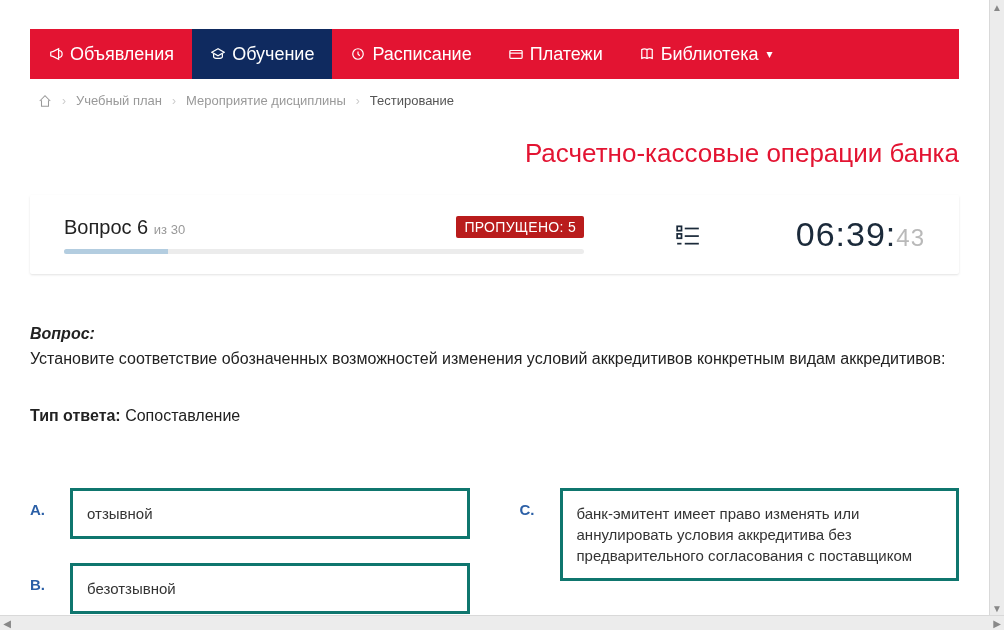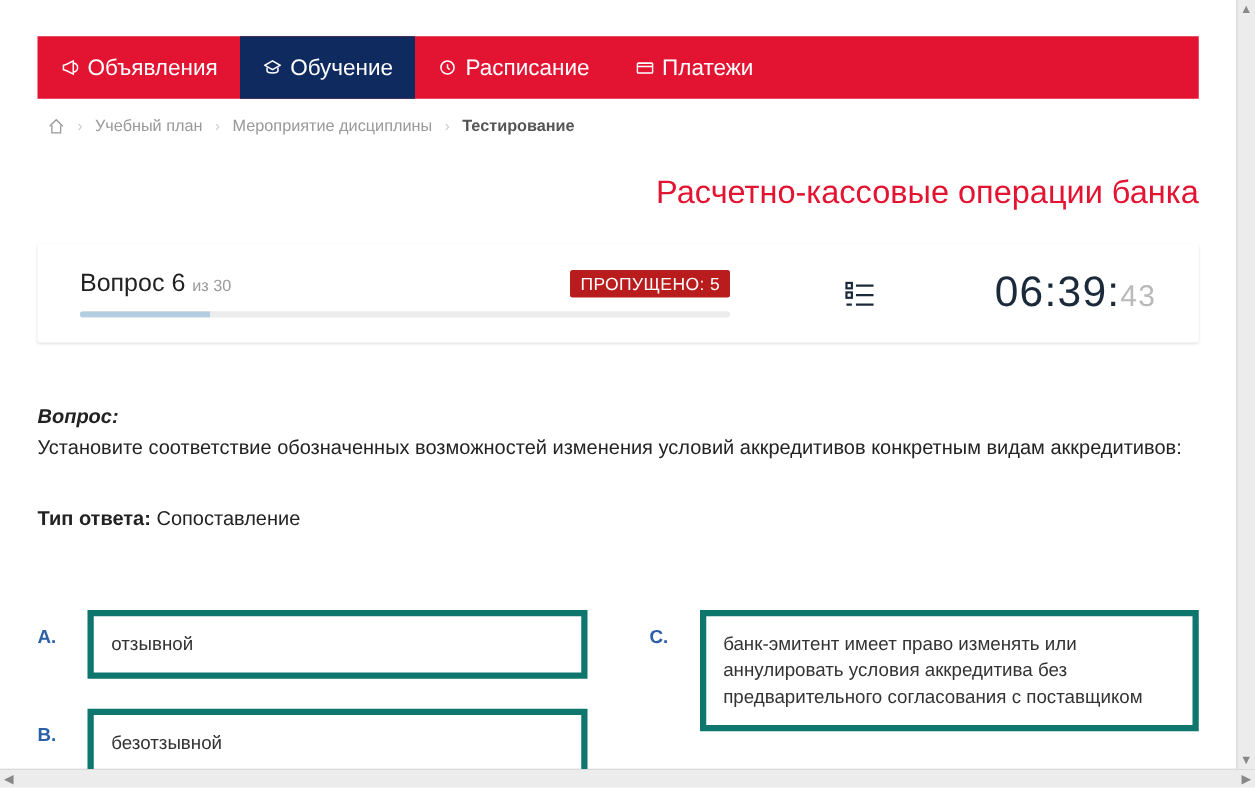--- a/index.html
+++ b/index.html
@@ -17,21 +17,21 @@
   
   .nav { background: #e31432; height: 50px; display: flex; align-items: stretch; color: #fff; font-size: 18px; }
   .nav-item { display: flex; align-items: center; gap: 6px; padding: 0 18px; cursor: pointer; white-space: nowrap; }
   .nav-item.active { background: #0f2a5f; }
   .nav-item .nicon { width: 16px; height: 16px; display: inline-flex; align-items: center; justify-content: center; }
   .nav-item .chev { font-size: 12px; margin-left: 2px; }
 
   
   .crumbs { display: flex; align-items: center; gap: 10px; font-size: 13px; color: #999; padding: 14px 8px 10px; }
   .crumbs a { color: #999; text-decoration: none; }
-  .crumbs .cur { color: #555; font-weight: bold; }
+  .crumbs .cur { color: #555; }
   .crumbs .sep { color: #ccc; font-size: 12px; }
   .home-ico { width: 14px; height: 14px; display: inline-block; }
 
   
   .page-title { text-align: right; color: #e31432; font-size: 26px; font-weight: 400; padding: 20px 0 26px; }
 
   
   .status-card { background: #fff; box-shadow: 0 1px 3px rgba(0,0,0,0.08), 0 1px 2px rgba(0,0,0,0.05); border-radius: 2px; padding: 20px 34px; display: flex; align-items: center; gap: 30px; }
   .progress-block { flex: 0 0 auto; width: 520px; }
   .prog-top { display: flex; justify-content: space-between; align-items: center; margin-bottom: 10px; }
@@ -49,21 +49,21 @@
   .qbody { padding: 48px 0 0; font-size: 16px; color: #222; line-height: 1.55; }
   .qlabel { font-weight: bold; font-style: italic; }
   .atype-row { margin-top: 32px; }
   .atype { font-weight: bold; }
 
   
   .answers { margin-top: 60px; display: flex; gap: 50px; }
   .col { flex: 1; }
   .ansrow { display: flex; align-items: flex-start; gap: 20px; margin-bottom: 24px; }
   .letter { color: #2b5fa6; font-weight: bold; font-size: 15px; width: 20px; padding-top: 10px; }
-  .box { border: 5px solid #0f766e; padding: 12px 14px; font-size: 15px; color: #333; flex: 1; line-height: 1.4; cursor: grab; }
+  .box { border: 3px solid #0f766e; padding: 12px 14px; font-size: 15px; color: #333; flex: 1; line-height: 1.4; cursor: grab; }
 </style>
 </head>
 <body>
 
 <div class="viewport">
   <div class="scrollarea">
     <div class="content-wrap">
       <div class="inner">
 
         <div class="nav">
@@ -95,20 +95,30 @@
             <span>Расписание</span>
           </div>
           <div class="nav-item">
             <span class="nicon">
               <svg viewBox="0 0 16 16" width="14" height="14" fill="none" stroke="currentColor" stroke-width="1.4">
                   <rect x="1" y="4" width="14" height="9" rx="1"></rect>
                   <path d="M1 7h14"></path>
                 </svg>
             </span>
             <span>Платежи</span>
+          </div>
+          <div class="nav-item">
+            <span class="nicon">
+              <svg viewBox="0 0 16 16" width="14" height="14" fill="none" stroke="currentColor" stroke-width="1.4">
+                  <path d="M2 3c2-1 4-1 6 0 2-1 4-1 6 0v10c-2-1-4-1-6 0-2-1-4-1-6 0V3z"></path>
+                  <path d="M8 3v10"></path>
+                </svg>
+            </span>
+            <span>Библиотека</span>
+            <span class="chev">▾</span>
           </div>
         </div>
 
         <div class="crumbs">
           <span class="home-ico">
             <svg viewBox="0 0 16 16" width="14" height="14" fill="none" stroke="#999" stroke-width="1.2">
                 <path d="M2 8l6-6 6 6"></path>
                 <path d="M4 7v7h8V7"></path>
               </svg>
           </span>

